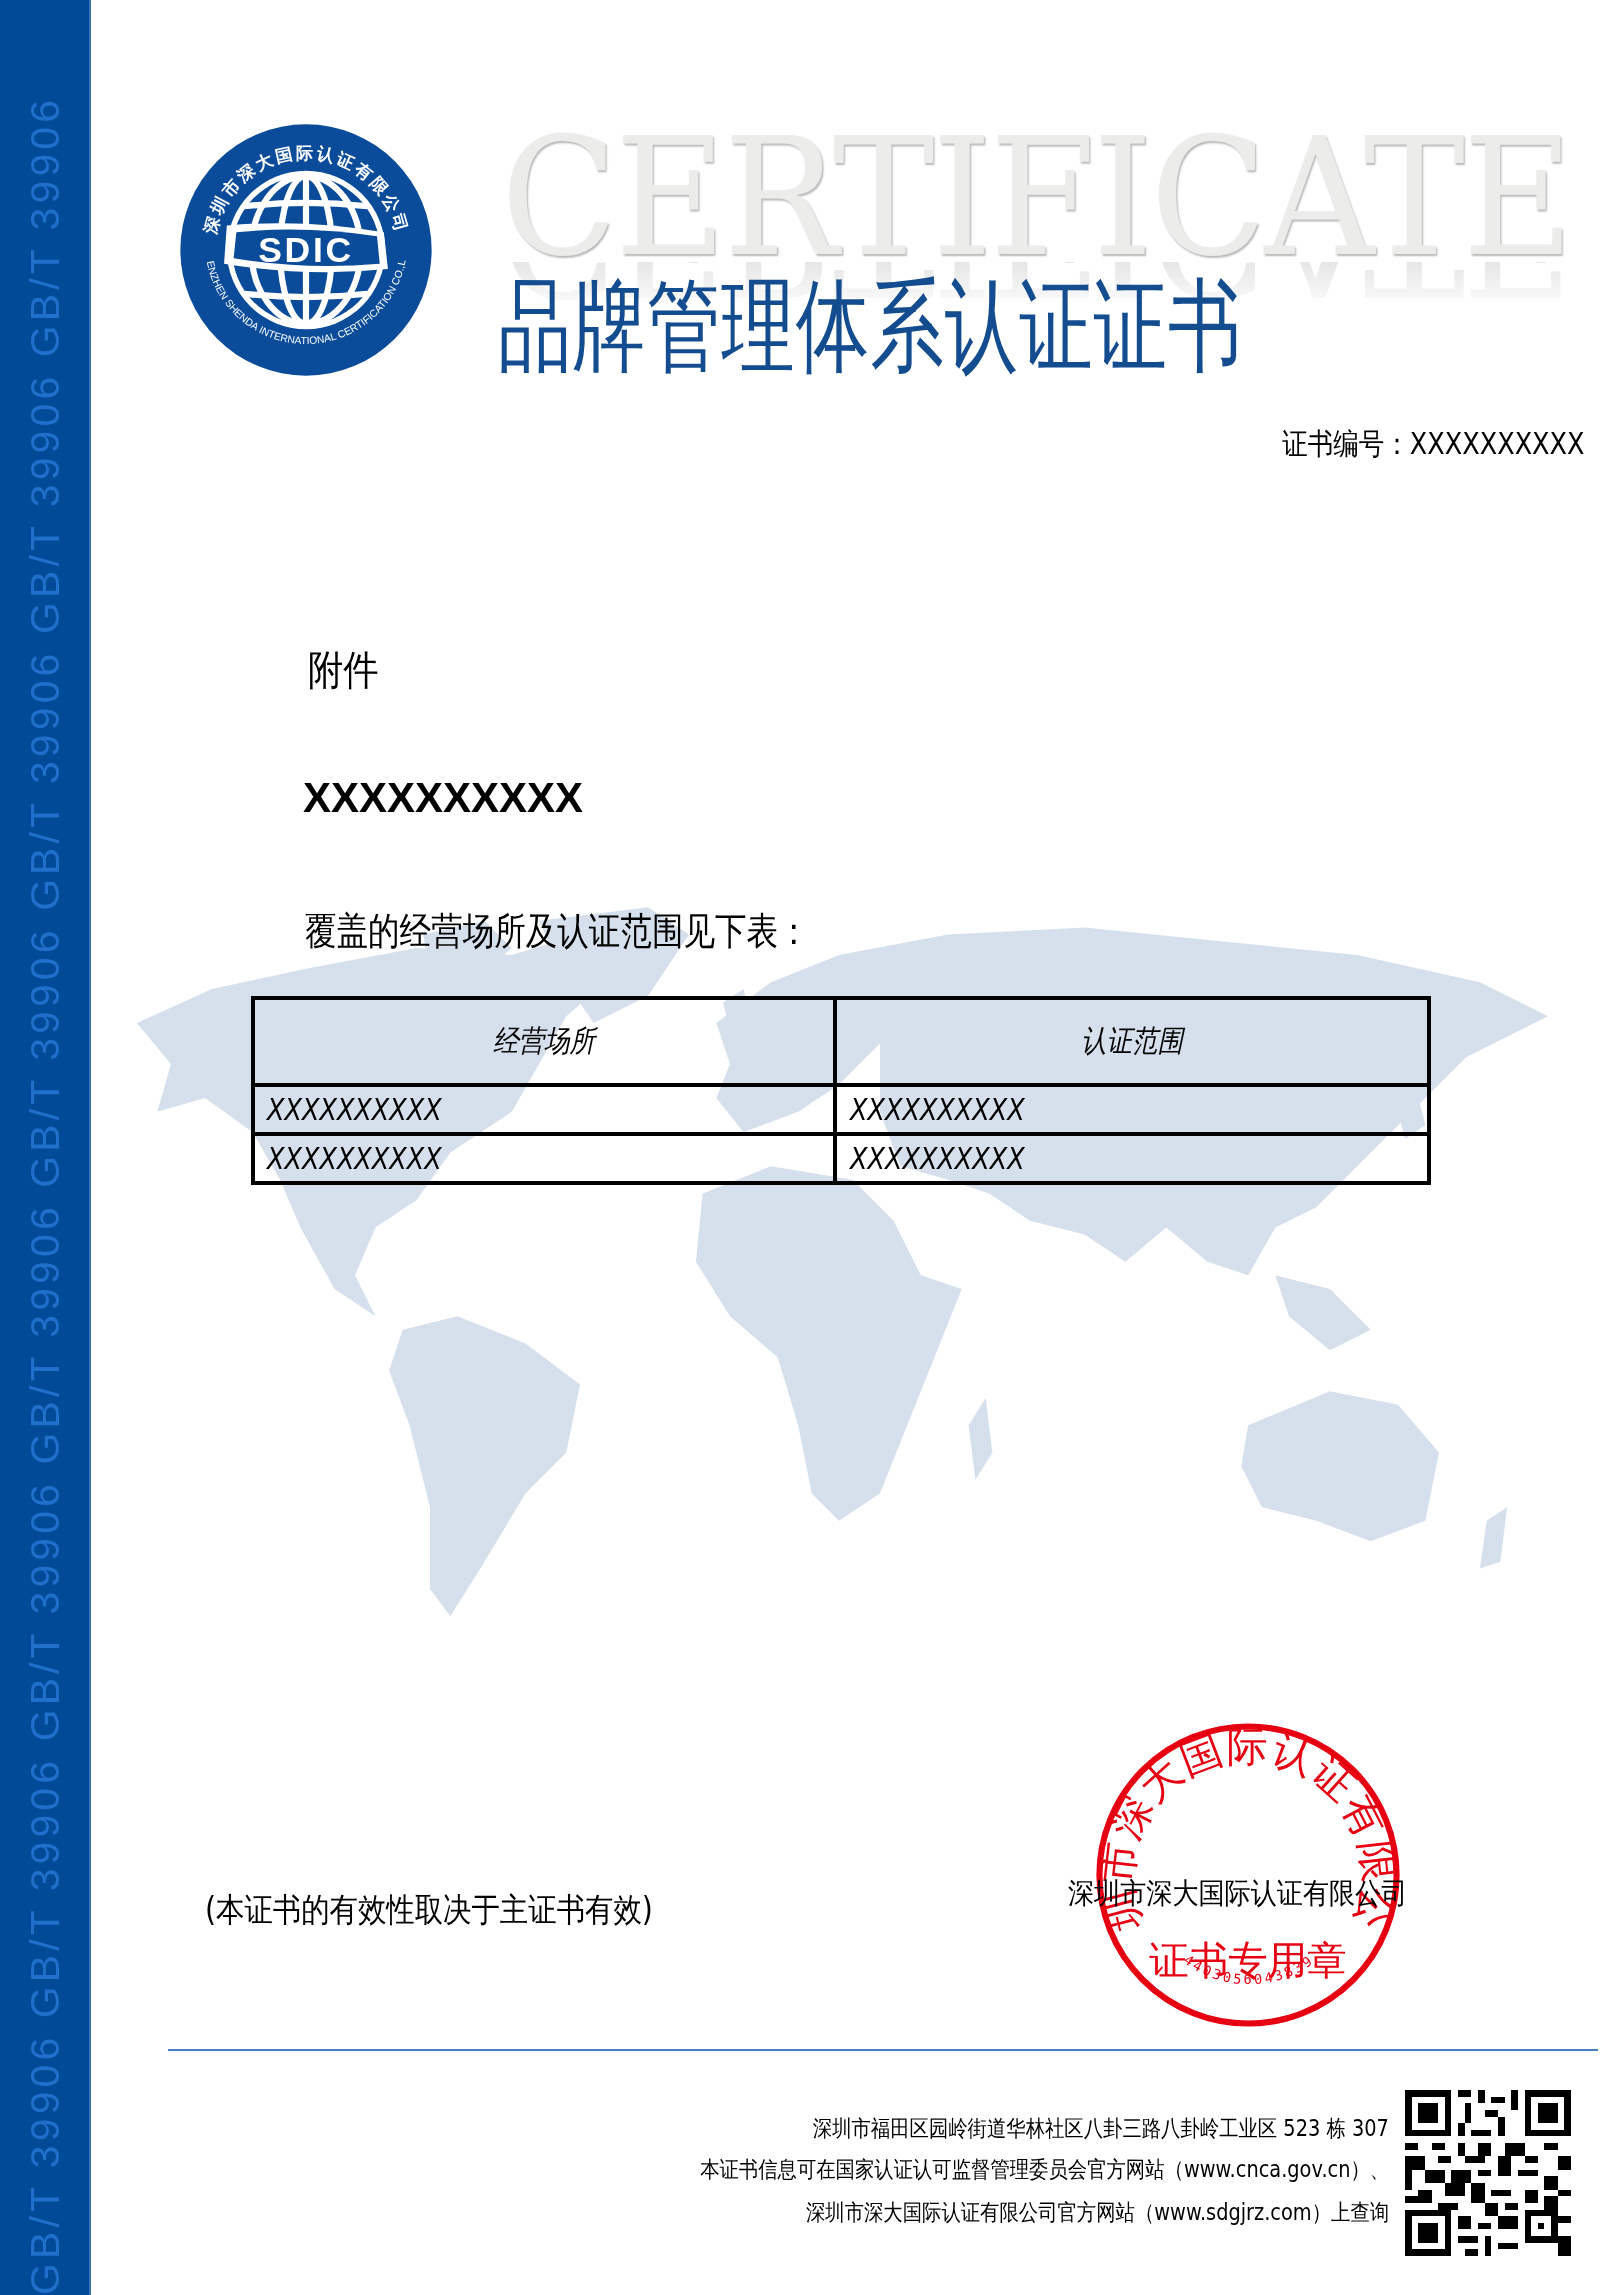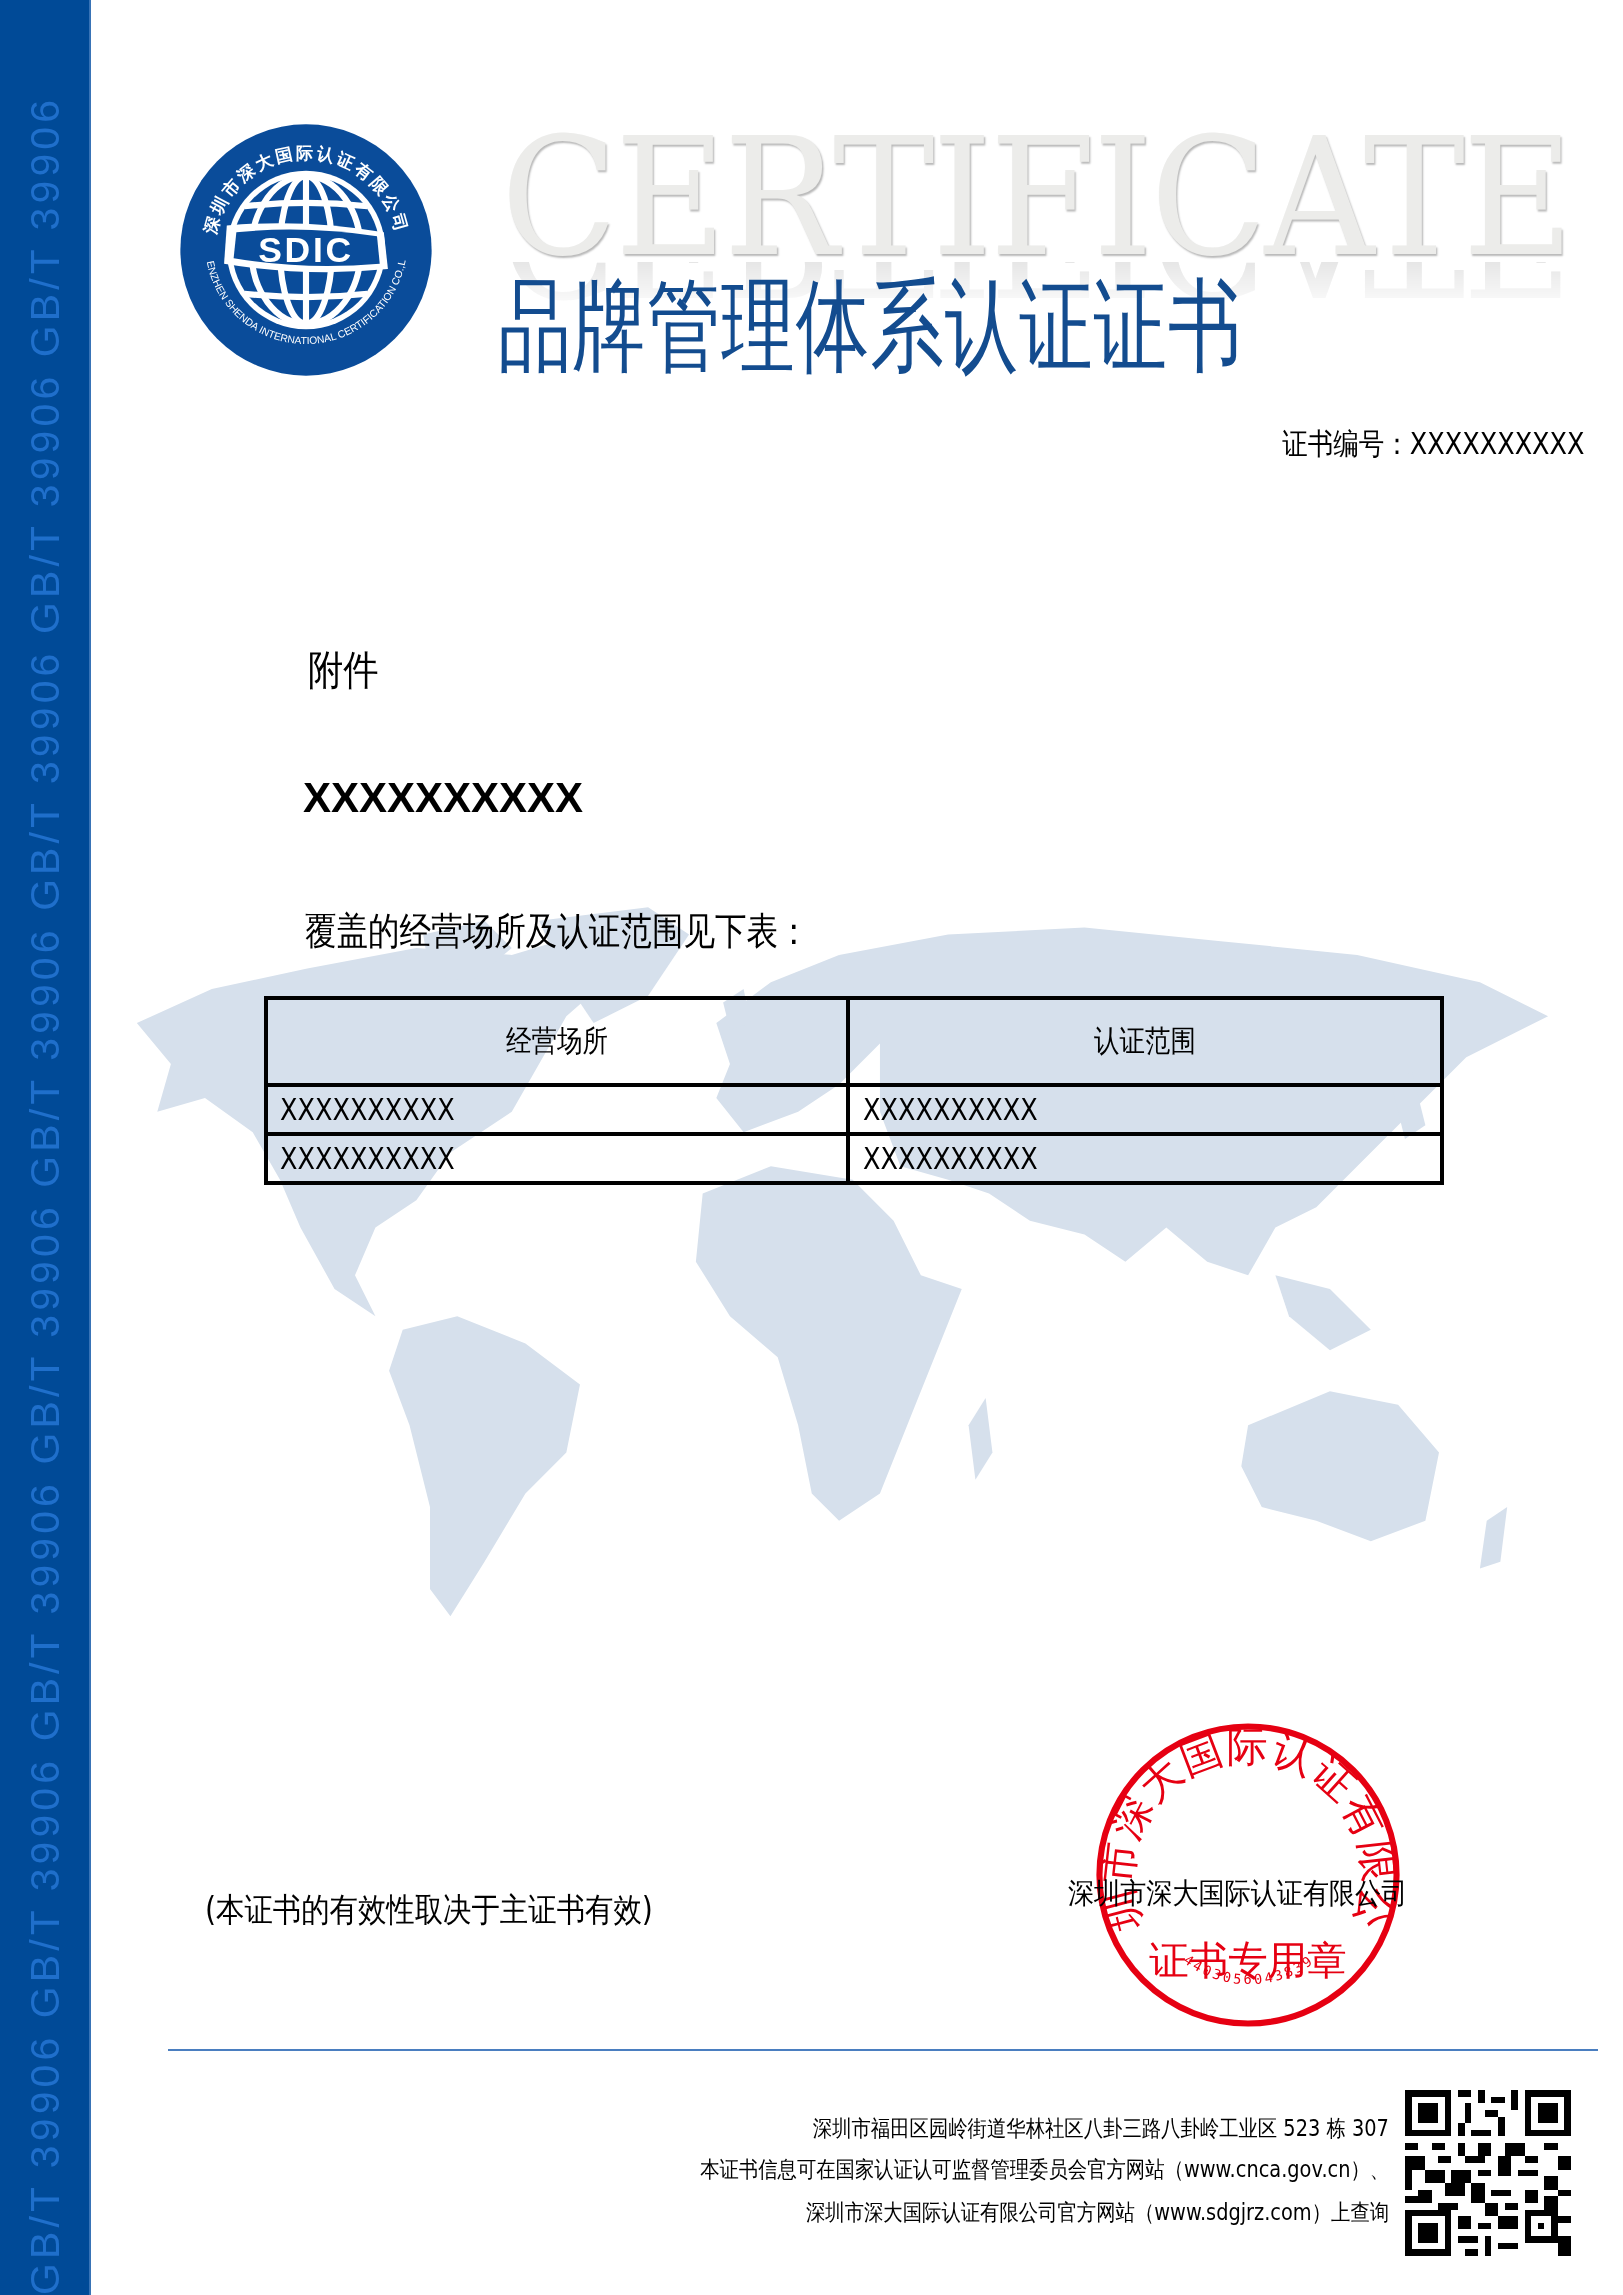--- a/index.html
+++ b/index.html
@@ -32,21 +32,21 @@
   
   .annex { left:308px; top:644px; font-size:41px; line-height:52px; transform:scaleX(0.86); transform-origin:0 0; }
   .org { left:303px; top:774px; font-size:42px; line-height:48px; font-weight:bold; font-family:"Liberation Sans",sans-serif;
          transform:scaleX(1.0); transform-origin:0 0; letter-spacing:0px; }
   .intro { left:305px; top:907px; font-size:38px; line-height:48px; white-space:nowrap; transform:scaleX(0.83); transform-origin:0 0; }
 
   
   .map { left:130px; top:907px; width:1459px; height:723px; }
 
   
-  .tbl { left:264px; top:996px; width:1180px; border-collapse:collapse; }
+  .tbl { left:251px; top:996px; width:1180px; border-collapse:collapse;font-style:italic; }
   .tbl td, .tbl th { border:4.1px solid #000; font-weight:normal; font-size:30px; padding:0; }
   .tbl th { height:83px; text-align:center; }
   .tbl td { height:45px; text-align:left; padding-left:12.3px; }
   .tbl .cell-text { display:inline-block; transform:scaleX(0.85); transform-origin:0 50%; white-space:nowrap; }
   .tbl th .cell-text { transform-origin:50% 50%; }
 
   .validity { left:205px; top:1888px; font-size:33px; line-height:44px; white-space:nowrap; transform:scaleX(0.86); transform-origin:0 0; }
 
   
   .stamp { left:1094px; top:1721px; width:308px; height:308px; }

